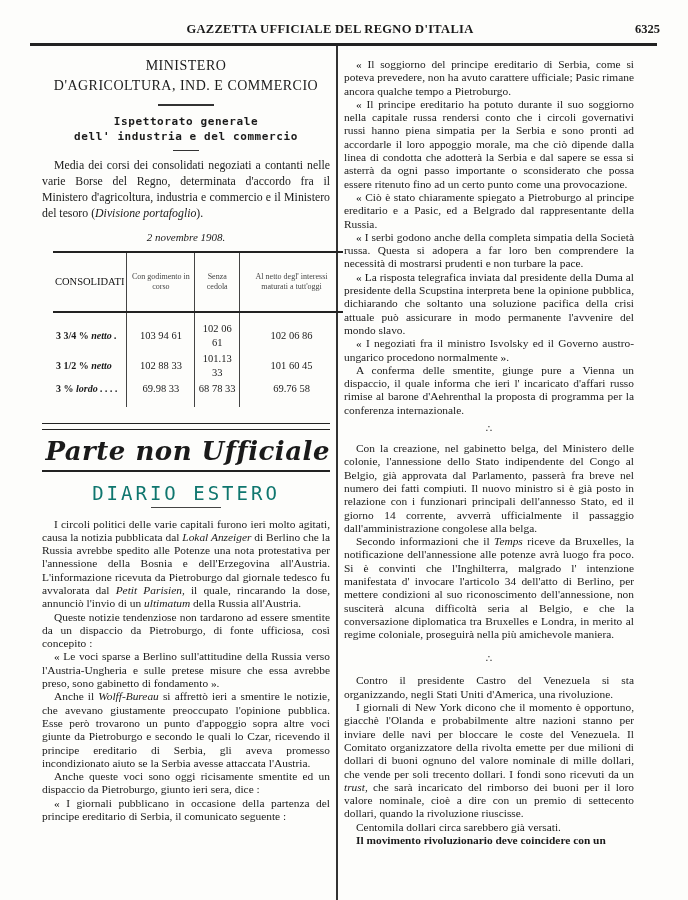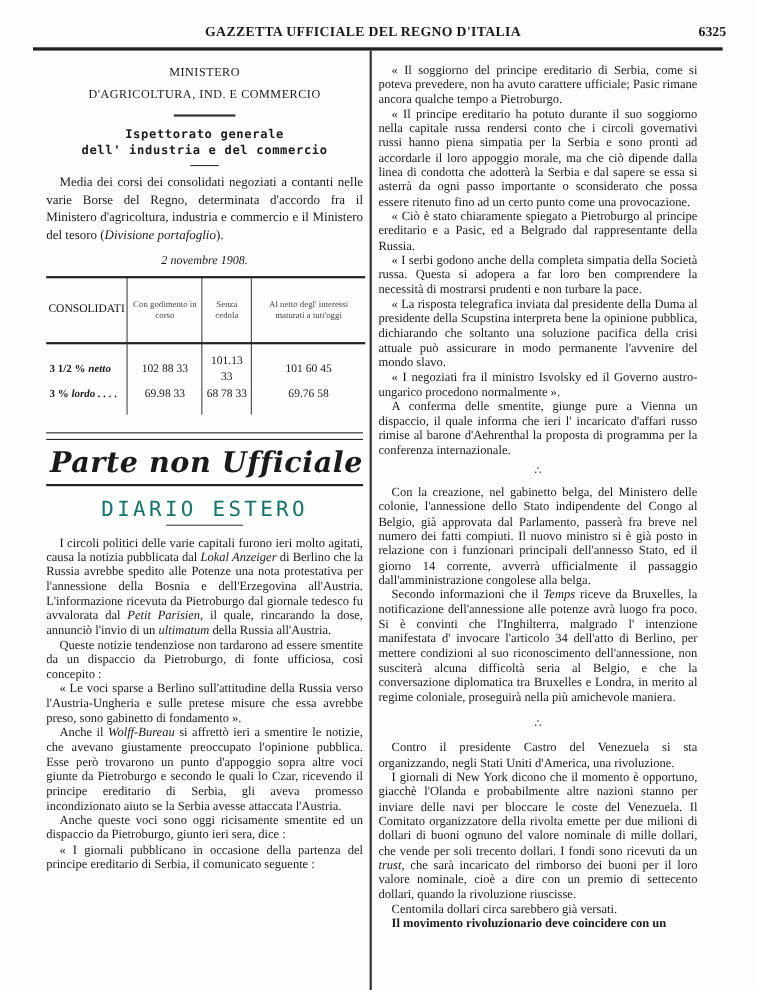--- a/index.html
+++ b/index.html
@@ -6,26 +6,26 @@
   body { width:688px; height:900px; background:#fdfdfb; color:#1a1a1a; font-family:"Liberation Serif", "DejaVu Serif", serif; position:relative; overflow:hidden; }
   .header { position:absolute; top:20px; left:30px; width:630px; height:20px; }
   .header .title { position:absolute; left:0; width:600px; text-align:center; font-size:12.5px; font-weight:bold; letter-spacing:0.3px; top:2px; }
   .header .pageno { position:absolute; right:0; top:2px; font-size:12.5px; font-weight:bold; }
   .header-rule { position:absolute; top:43px; left:30px; width:627px; height:3px; background:#222; }
   .col-divider { position:absolute; left:336px; top:46px; height:872px; width:1.5px; background:#333; }
   .left { position:absolute; left:42px; top:56px; width:288px; }
   .right { position:absolute; left:344px; top:58px; width:290px; }
   .p { font-size:11.4px; line-height:13.3px; text-align:justify; margin:0; }
   .indent { text-indent:12px; }
-  .min1 { font-size:11px; text-align:center; letter-spacing:0.5px; margin:0; line-height:20px; }
+  .min1 { font-size:14px; text-align:center; letter-spacing:0.5px; margin:0; line-height:20px; }
   .rule-s { width:56px; height:1.5px; background:#333; margin:8px auto; }
   .rule-xs { width:26px; height:1px; background:#333; margin:6px auto; }
   .insp { font-size:11px; font-weight:bold; text-align:center; line-height:15px; letter-spacing:0.6px; font-family:"DejaVu Sans Mono", monospace; margin:0; }
   .date { font-style:italic; text-align:center; font-size:11px; margin:10px 0 8px 0; }
-  table.cons { border-collapse:collapse; width:290px; margin-left:0; font-size:10px; }
+  table.cons { border-collapse:collapse; width:290px; margin-left:11px; font-size:10px; }
   table.cons th { font-weight:normal; font-size:8px; color:#444; padding:4px 2px; border-left:1px solid #444; line-height:10px; height:50px; }
   table.cons th.first { border-left:none; font-size:10.5px; color:#111; width:68px; }
   table.cons thead tr { border-top:2px solid #222; border-bottom:2px solid #222; }
   table.cons td { border-left:1px solid #444; text-align:center; padding:1px 3px; font-size:10.5px; line-height:14px; }
   table.cons td.first { border-left:none; text-align:left; font-weight:bold; font-size:10px; }
   table.cons tr.spacer td { height:8px; padding:0; }
   table.cons tr.endspacer td { height:10px; padding:0; }
   .dbl-rule { height:5px; border-top:1.5px solid #222; border-bottom:1.5px solid #222; margin-top:16px; }
   .gothic { font-family:"DejaVu Serif", serif; font-weight:bold; font-size:26px; text-align:right; margin:6px 0 4px 0; letter-spacing:0.5px; font-style:italic; }
   .rule-b { height:2px; background:#222; margin-top:4px; }
@@ -63,20 +63,26 @@
         <th>Al netto degl' interessi maturati a tutt'oggi</th>
       </tr>
     </thead>
     <tbody>
       <tr class="spacer">
           <td class="first"></td>
           <td></td>
           <td></td>
           <td></td>
         </tr>
+      <tr>
+        <td class="first"><span>3 3/4 %</span> <em>netto .</em></td>
+        <td>103 94 61</td>
+        <td>102 06 61</td>
+        <td>102 06 86</td>
+      </tr>
       <tr>
         <td class="first"><span>3 1/2 %</span> <em>netto</em></td>
         <td>102 88 33</td>
         <td>101.13 33</td>
         <td>101 60 45</td>
       </tr>
       <tr>
         <td class="first"><span>3 %</span> <em>lordo . . . .</em></td>
         <td>69.98 33</td>
         <td>68 78 33</td>

